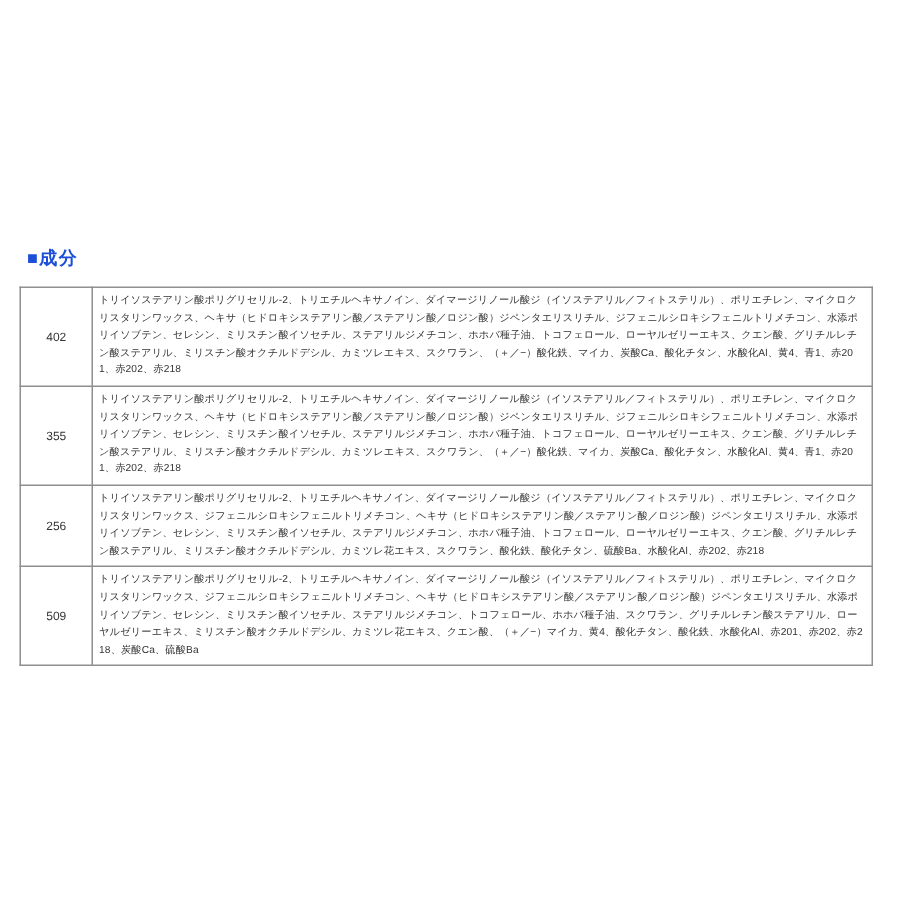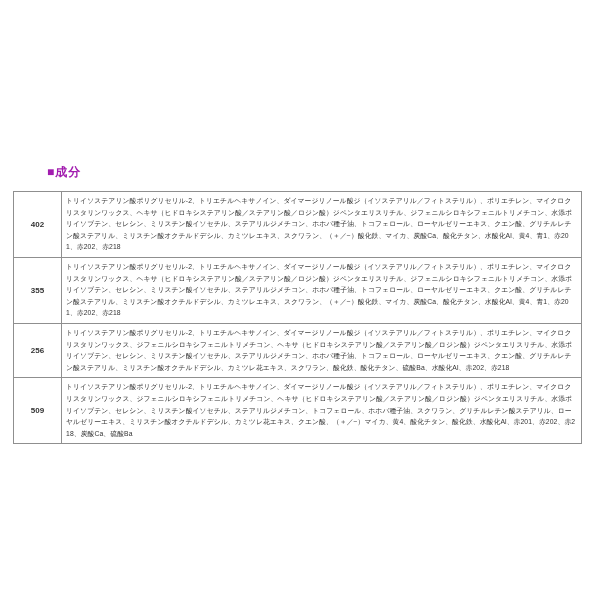--- a/index.html
+++ b/index.html
@@ -12,41 +12,40 @@
     position: relative;
     width: 600px; height: 600px;
     background: #ffffff;
     overflow: hidden;
   }
   .section-heading {
     position: absolute;
     left: 18px; top: 164px;
     font-size: 12px;
     font-weight: bold;
-    color: #a21caf;
+    color: #1d4ed8;
     letter-spacing: 1px;
-    margin-left: 29px;
   }
   table.ingredients-table {
     position: absolute;
     left: 13px; top: 191px;
     width: 569px;
     border-collapse: collapse;
     table-layout: fixed;
   }
   table.ingredients-table td {
     border: 1px solid #8f8f8f;
     color: #333333;
     vertical-align: middle;
   }
   td.code-cell {
     width: 48px;
     text-align: center;
     font-size: 8px;
-    font-weight: bold;
+    font-weight: normal;
     color: #333333;
   }
   td.ingredients-cell {
     padding: 3px 4px 4px 4px;
     font-size: 6.8px;
     line-height: 11.6px;
     letter-spacing: 0.1px;
     text-align: left;
     word-break: break-all;
     overflow-wrap: anywhere;

